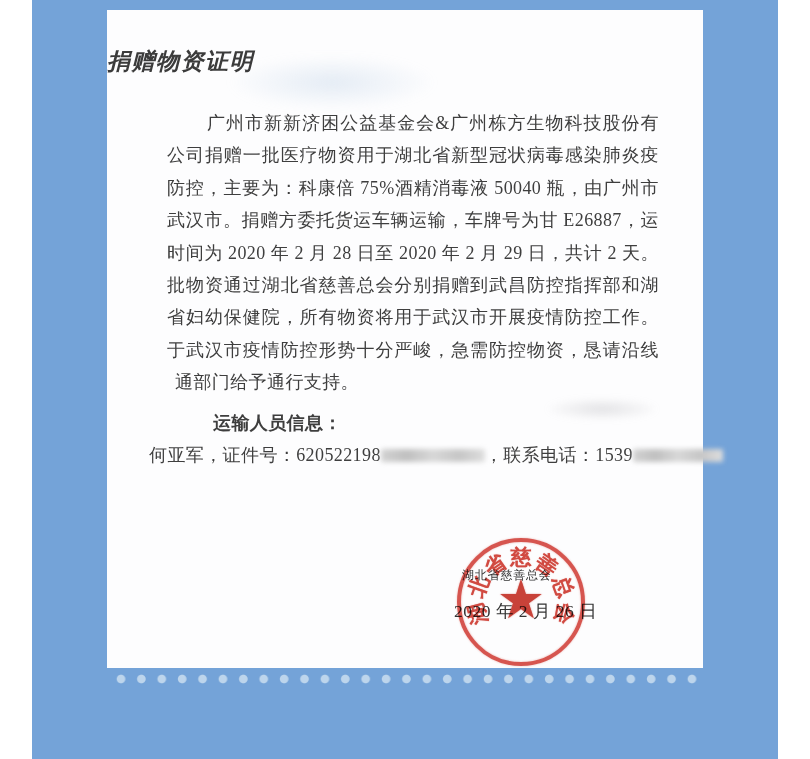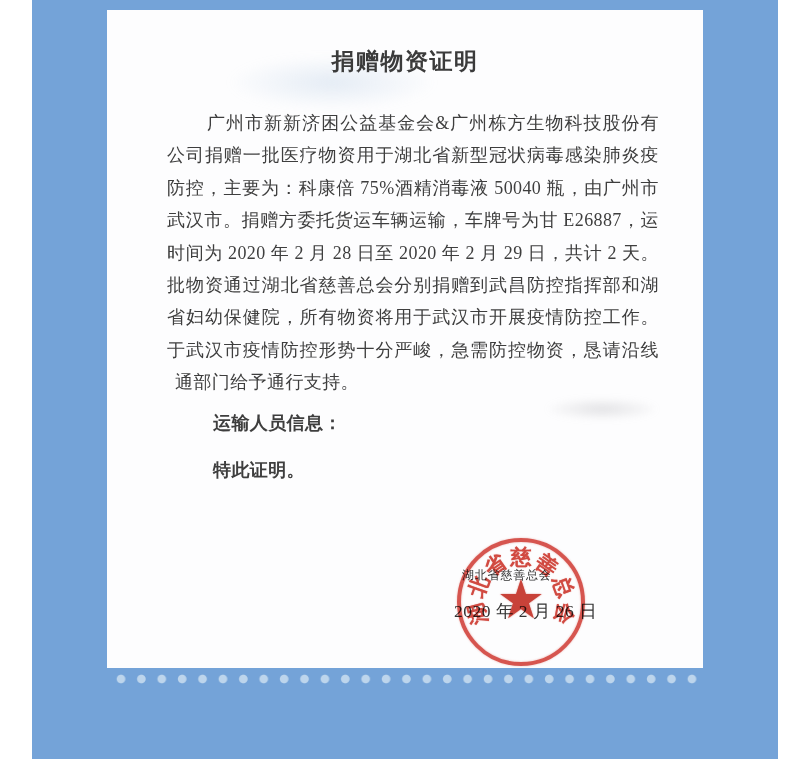--- a/index.html
+++ b/index.html
@@ -34,26 +34,27 @@
     filter: blur(4px);
   }
   .smudge-2 {
     left: 440px; top: 388px; width: 110px; height: 22px;
     background: radial-gradient(ellipse at center, rgba(160,160,165,0.28), rgba(160,160,165,0) 75%);
     filter: blur(3px);
   }
   .doc-title {
     position: absolute;
     left: 0; top: 36px; width: 100%;
-    text-align: center;
+    text-align: left;
     font-family: "Liberation Sans", "DejaVu Sans", sans-serif;
     font-weight: 700;
     font-size: 23px;
     letter-spacing: 1.5px;
     color: #3b3b3b;
+    font-style: italic;
   }
   .doc-body {
     position: absolute;
     left: 60px; top: 97px;
     width: 492px;
     font-size: 18px;
     color: #3e3e3e;
     letter-spacing: 0.4px;
   }
   .bline {
@@ -165,22 +166,24 @@
           <div class="bline">武汉市。捐赠方委托货运车辆运输，车牌号为甘 E26887，运输</div>
           <div class="bline">时间为 2020 年 2 月 28 日至 2020 年 2 月 29 日，共计 2 天。该</div>
           <div class="bline">批物资通过湖北省慈善总会分别捐赠到武昌防控指挥部和湖北</div>
           <div class="bline">省妇幼保健院，所有物资将用于武汉市开展疫情防控工作。鉴</div>
           <div class="bline">于武汉市疫情防控形势十分严峻，急需防控物资，恳请沿线交</div>
           <div class="bline last">通部门给予通行支持。</div>
         </div>
 
         <div class="bline indent transport-label">运输人员信息：</div>
 
-
-        <div class="bline indent closing">特此证明。</div>
+        <div class="bline outdent">
+          <span>何亚军</span><span>，</span><span>证件号：</span><span>620522198</span><span class="redact redact-id"></span><span>，</span><span>联系电话：</span><span>1539</span><span class="redact redact-phone"></span>
+        </div>
+
       </div>
 
       <div class="sig-org">湖北省慈善总会</div>
       <div class="sig-date">2020 年 2 月 26 日</div>
 
       <div class="seal">
         <div class="seal-ring"></div>
         <span class="arc-char arc-0">湖</span>
         <span class="arc-char arc-1">北</span>
         <span class="arc-char arc-2">省</span>

